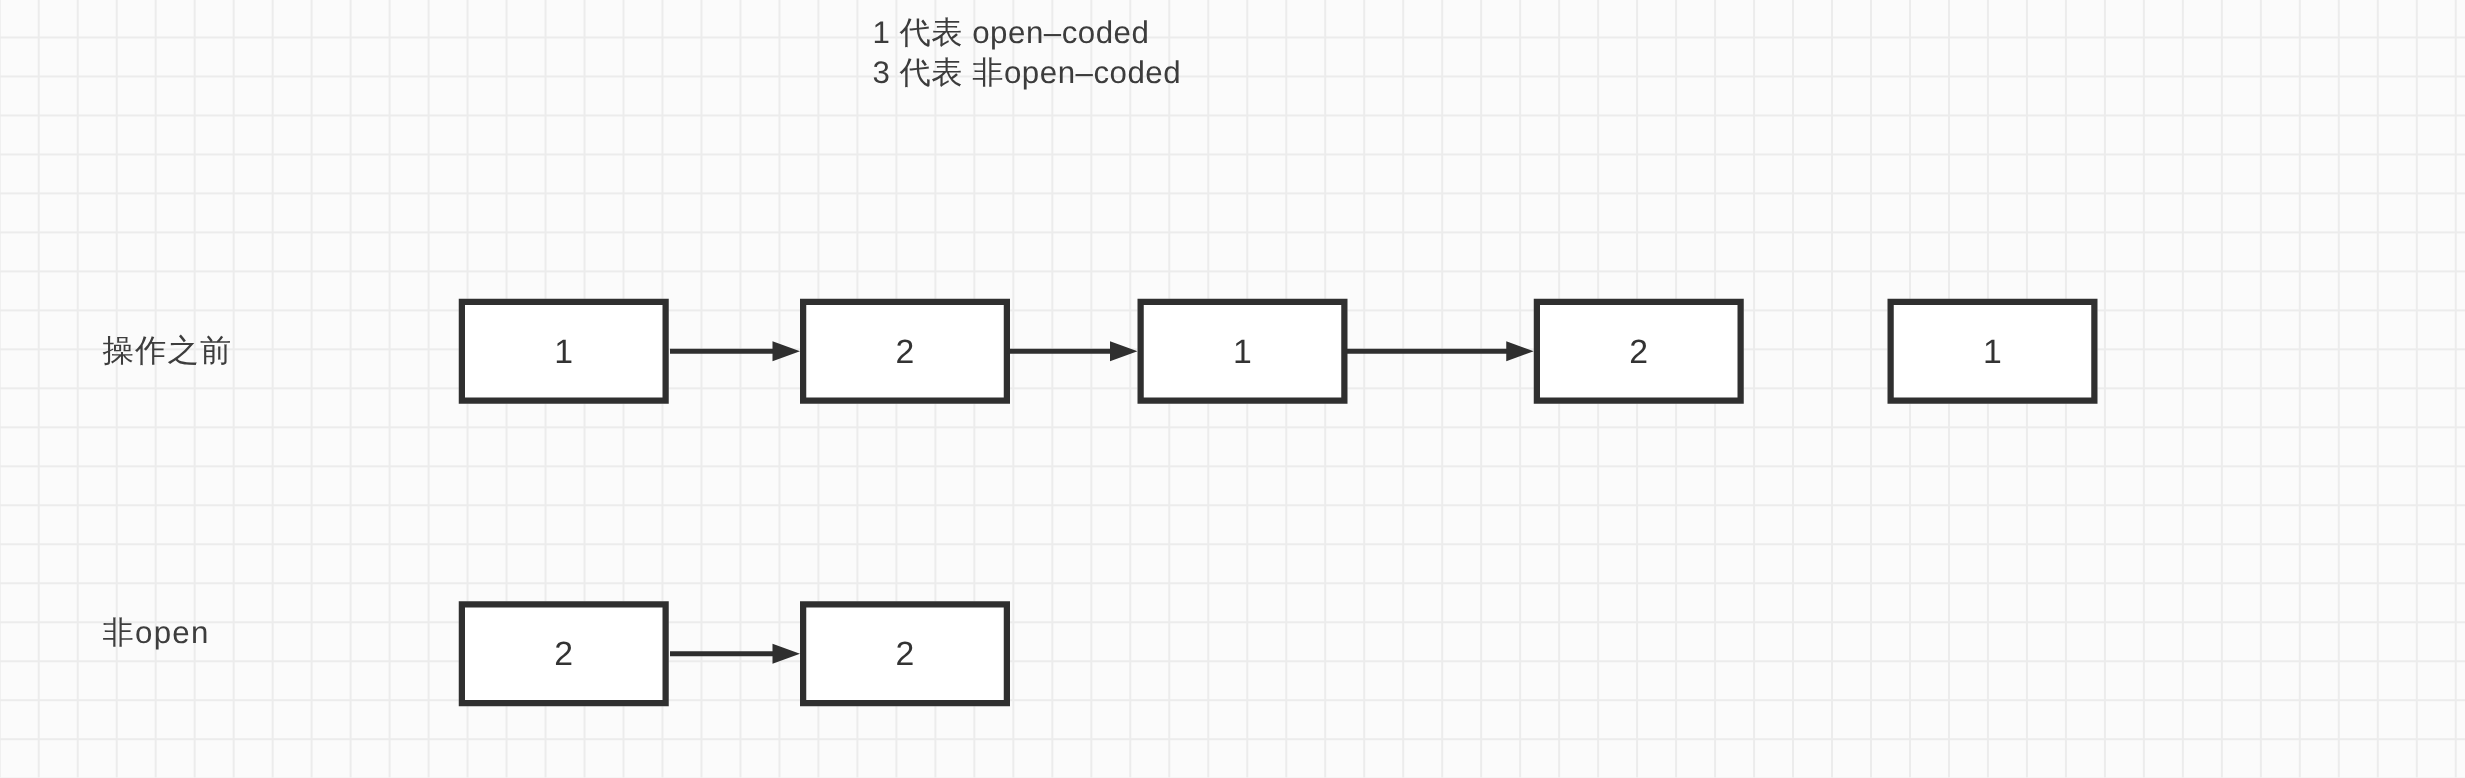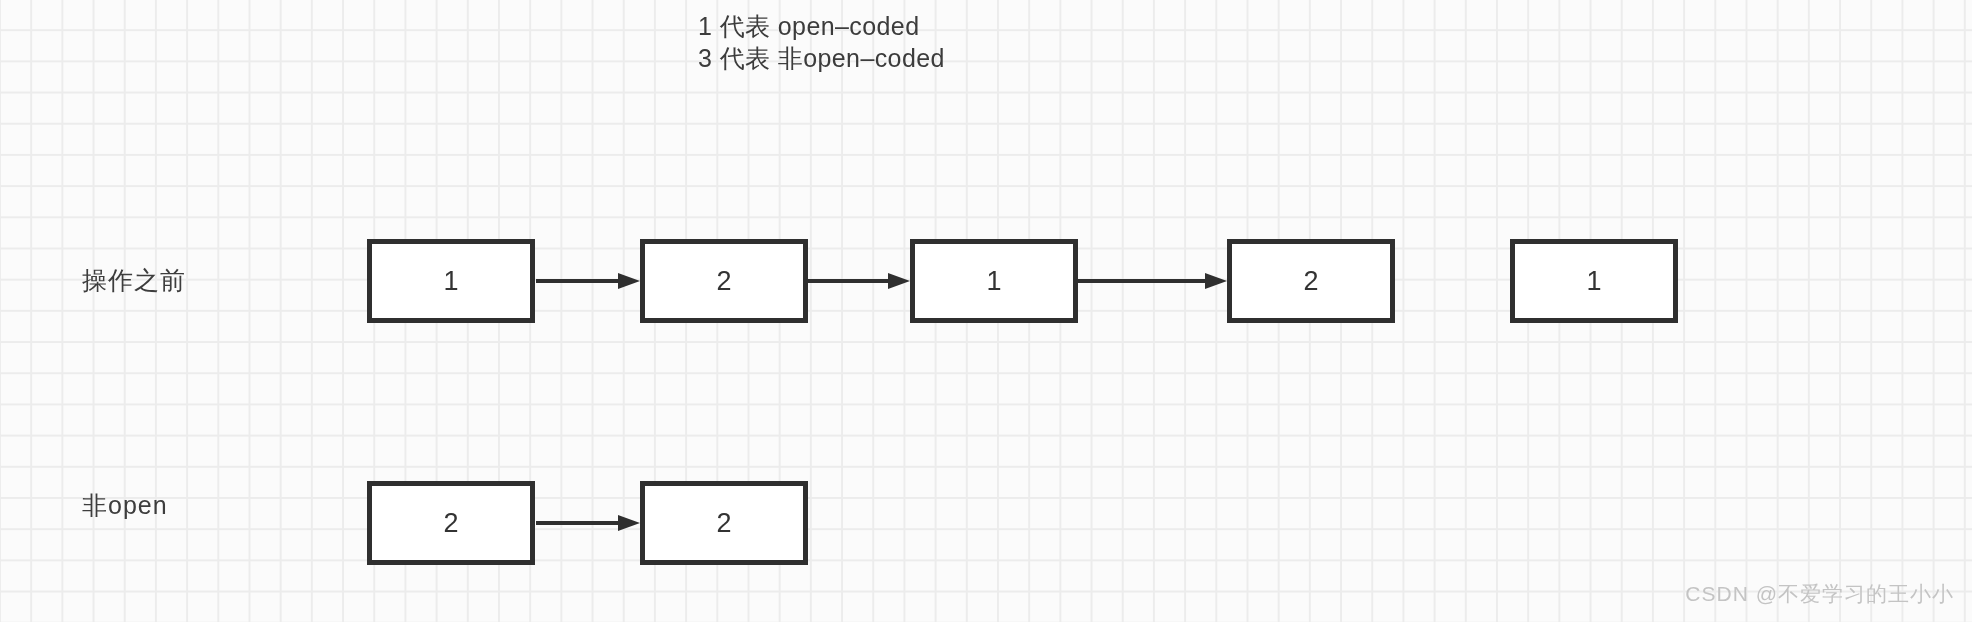--- a/index.html
+++ b/index.html
@@ -124,14 +124,13 @@
       <div class="arrow" style="left: 1077px; top: 271px; width: 150px;"><svg width="150" height="20" viewBox="0 0 150 20">
           <line x1="0" y1="10" x2="130" y2="10" stroke="#2f2f2f" stroke-width="4"></line>
           <polygon points="128,2 150,10 128,18" fill="#2f2f2f"></polygon>
         </svg></div>
       <div class="arrow" style="left: 536px; top: 513px; width: 104px;"><svg width="104" height="20" viewBox="0 0 104 20">
           <line x1="0" y1="10" x2="84" y2="10" stroke="#2f2f2f" stroke-width="4"></line>
           <polygon points="82,2 104,10 82,18" fill="#2f2f2f"></polygon>
         </svg></div>
     </div>
 
-  <div class="watermark">CSDN @不爱学习的王小小</div>
 </div>
 
 </body></html>

